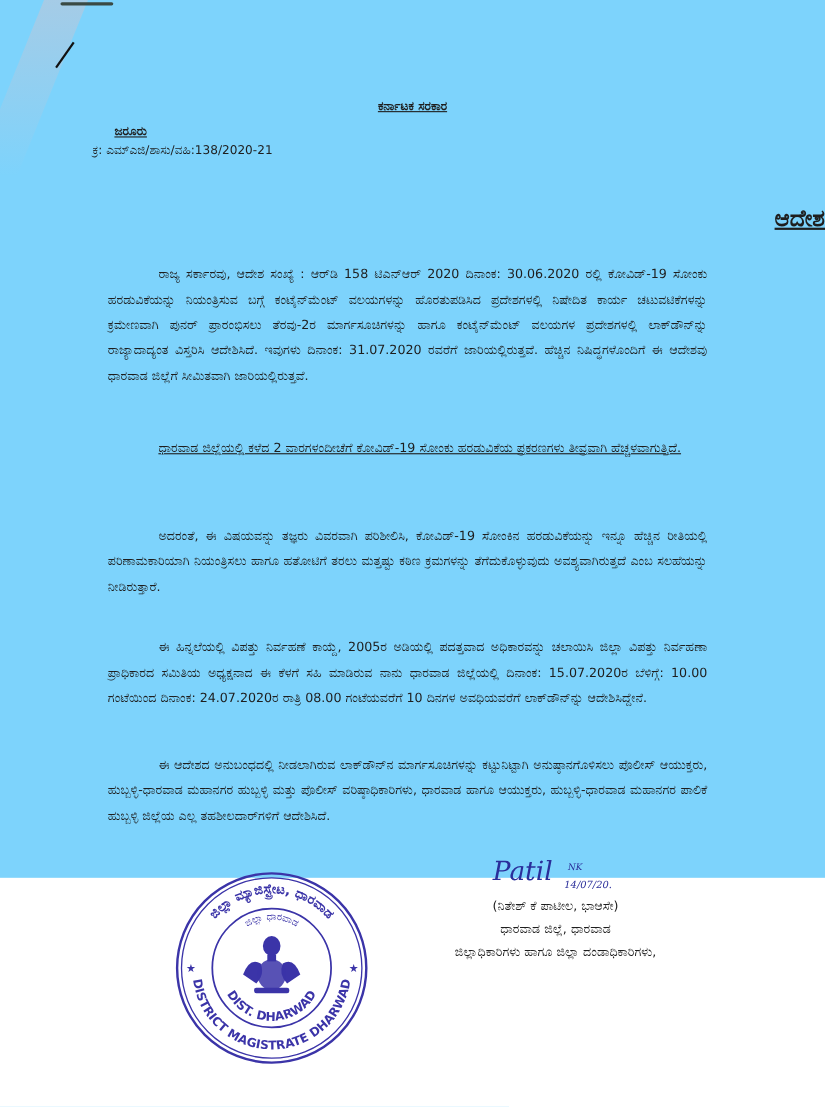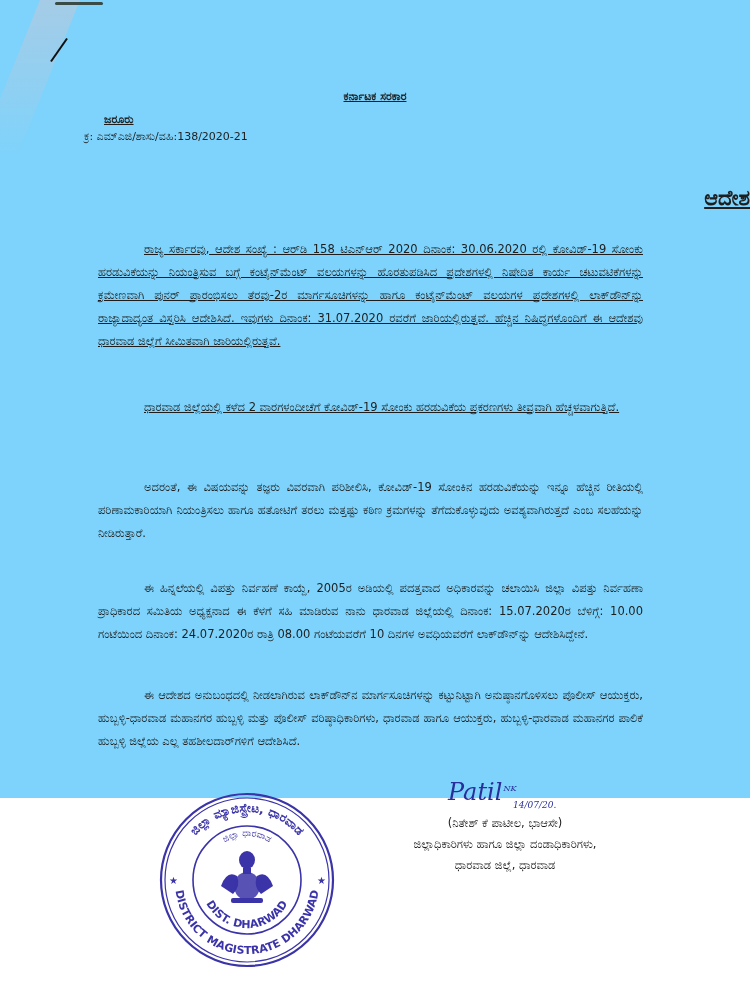--- a/index.html
+++ b/index.html
@@ -84,37 +84,37 @@
     .order-title span { text-decoration: underline; }
     .para {
       position: absolute;
       left: 98px;
       width: 545px;
       font-size: 11.5px;
       line-height: 23px;
       text-align: justify;
       text-indent: 46px;
     }
-    .p1 { top: 226px; text-decoration: underline; }
+    .p1 { top: 226px; }
     .p2 { top: 384px; text-decoration: underline; }
     .p3 { top: 464px; }
     .p4 { top: 565px; }
     .p5 { top: 672px; }
     .signature {
       position: absolute;
       left: 448px; top: 778px;
       font-family: "DejaVu Serif", serif;
       font-style: italic;
       color: #2a2e9a;
       font-size: 24px;
     }
     .signature .sup {
       font-size: 8px;
       vertical-align: super;
-      margin-left: 1px;
+      margin-left: 14px;
     }
     .sig-date {
       position: absolute;
       left: 513px; top: 800px;
       font-family: "DejaVu Serif", serif;
       font-style: italic;
       color: #2a2e9a;
       font-size: 9px;
     }
     .sig-lines {
@@ -156,22 +156,22 @@
   <p class="para p3">ಅದರಂತೆ, ಈ ವಿಷಯವನ್ನು ತಜ್ಞರು ವಿವರವಾಗಿ ಪರಿಶೀಲಿಸಿ, ಕೋವಿಡ್-19 ಸೋಂಕಿನ ಹರಡುವಿಕೆಯನ್ನು ಇನ್ನೂ ಹೆಚ್ಚಿನ ರೀತಿಯಲ್ಲಿ ಪರಿಣಾಮಕಾರಿಯಾಗಿ ನಿಯಂತ್ರಿಸಲು ಹಾಗೂ ಹತೋಟಿಗೆ ತರಲು ಮತ್ತಷ್ಟು ಕಠಿಣ ಕ್ರಮಗಳನ್ನು ತೆಗೆದುಕೊಳ್ಳುವುದು ಅವಶ್ಯವಾಗಿರುತ್ತದೆ ಎಂಬ ಸಲಹೆಯನ್ನು ನೀಡಿರುತ್ತಾರೆ.</p>
   <p class="para p4">ಈ ಹಿನ್ನಲೆಯಲ್ಲಿ ವಿಪತ್ತು ನಿರ್ವಹಣೆ ಕಾಯ್ದೆ, 2005ರ ಅಡಿಯಲ್ಲಿ ಪದತ್ತವಾದ ಅಧಿಕಾರವನ್ನು ಚಲಾಯಿಸಿ ಜಿಲ್ಲಾ ವಿಪತ್ತು ನಿರ್ವಹಣಾ ಪ್ರಾಧಿಕಾರದ ಸಮಿತಿಯ ಅಧ್ಯಕ್ಷನಾದ ಈ ಕೆಳಗೆ ಸಹಿ ಮಾಡಿರುವ ನಾನು ಧಾರವಾಡ ಜಿಲ್ಲೆಯಲ್ಲಿ ದಿನಾಂಕ: 15.07.2020ರ ಬೆಳಿಗ್ಗೆ: 10.00 ಗಂಟೆಯಿಂದ ದಿನಾಂಕ: 24.07.2020ರ ರಾತ್ರಿ 08.00 ಗಂಟೆಯವರೆಗೆ 10 ದಿನಗಳ ಅವಧಿಯವರೆಗೆ ಲಾಕ್‌ಡೌನ್‌ನ್ನು ಆದೇಶಿಸಿದ್ದೇನೆ.</p>
   <p class="para p5">ಈ ಆದೇಶದ ಅನುಬಂಧದಲ್ಲಿ ನೀಡಲಾಗಿರುವ ಲಾಕ್‌ಡೌನ್‌ನ ಮಾರ್ಗಸೂಚಿಗಳನ್ನು ಕಟ್ಟುನಿಟ್ಟಾಗಿ ಅನುಷ್ಠಾನಗೊಳಿಸಲು ಪೊಲೀಸ್ ಆಯುಕ್ತರು, ಹುಬ್ಬಳ್ಳಿ-ಧಾರವಾಡ ಮಹಾನಗರ ಹುಬ್ಬಳ್ಳಿ ಮತ್ತು ಪೊಲೀಸ್ ವರಿಷ್ಠಾಧಿಕಾರಿಗಳು, ಧಾರವಾಡ ಹಾಗೂ ಆಯುಕ್ತರು, ಹುಬ್ಬಳ್ಳಿ-ಧಾರವಾಡ ಮಹಾನಗರ ಪಾಲಿಕೆ ಹುಬ್ಬಳ್ಳಿ ಜಿಲ್ಲೆಯ ಎಲ್ಲ ತಹಶೀಲದಾರ್‌ಗಳಿಗೆ ಆದೇಶಿಸಿದೆ.</p>
 
   <div class="signature">
     <span>Patil</span><span class="sup">NK</span>
   </div>
   <div class="sig-date">14/07/20.</div>
   <div class="sig-lines">
     <div>(ನಿತೇಶ್ ಕೆ ಪಾಟೀಲ, ಭಾಆಸೇ)</div>
+    <div>ಧಾರವಾಡ ಜಿಲ್ಲೆ, ಧಾರವಾಡ</div>
     <div>ಜಿಲ್ಲಾಧಿಕಾರಿಗಳು ಹಾಗೂ ಜಿಲ್ಲಾ ದಂಡಾಧಿಕಾರಿಗಳು,</div>
-    <div>ಧಾರವಾಡ ಜಿಲ್ಲೆ, ಧಾರವಾಡ</div>
   </div>
 
   <svg class="seal" viewBox="0 0 180 180">
     <defs>
       <path id="outerTop" d="M 22 90 A 68 68 0 0 1 158 90"></path>
       <path id="outerBottom" d="M 18 92 A 72 72 0 0 0 162 92"></path>
       <path id="innerTop" d="M 48 88 A 42 42 0 0 1 132 88"></path>
       <path id="innerBottom" d="M 44 92 A 46 46 0 0 0 136 92"></path>
     </defs>
     <g fill="none" stroke="#3b34a8">

